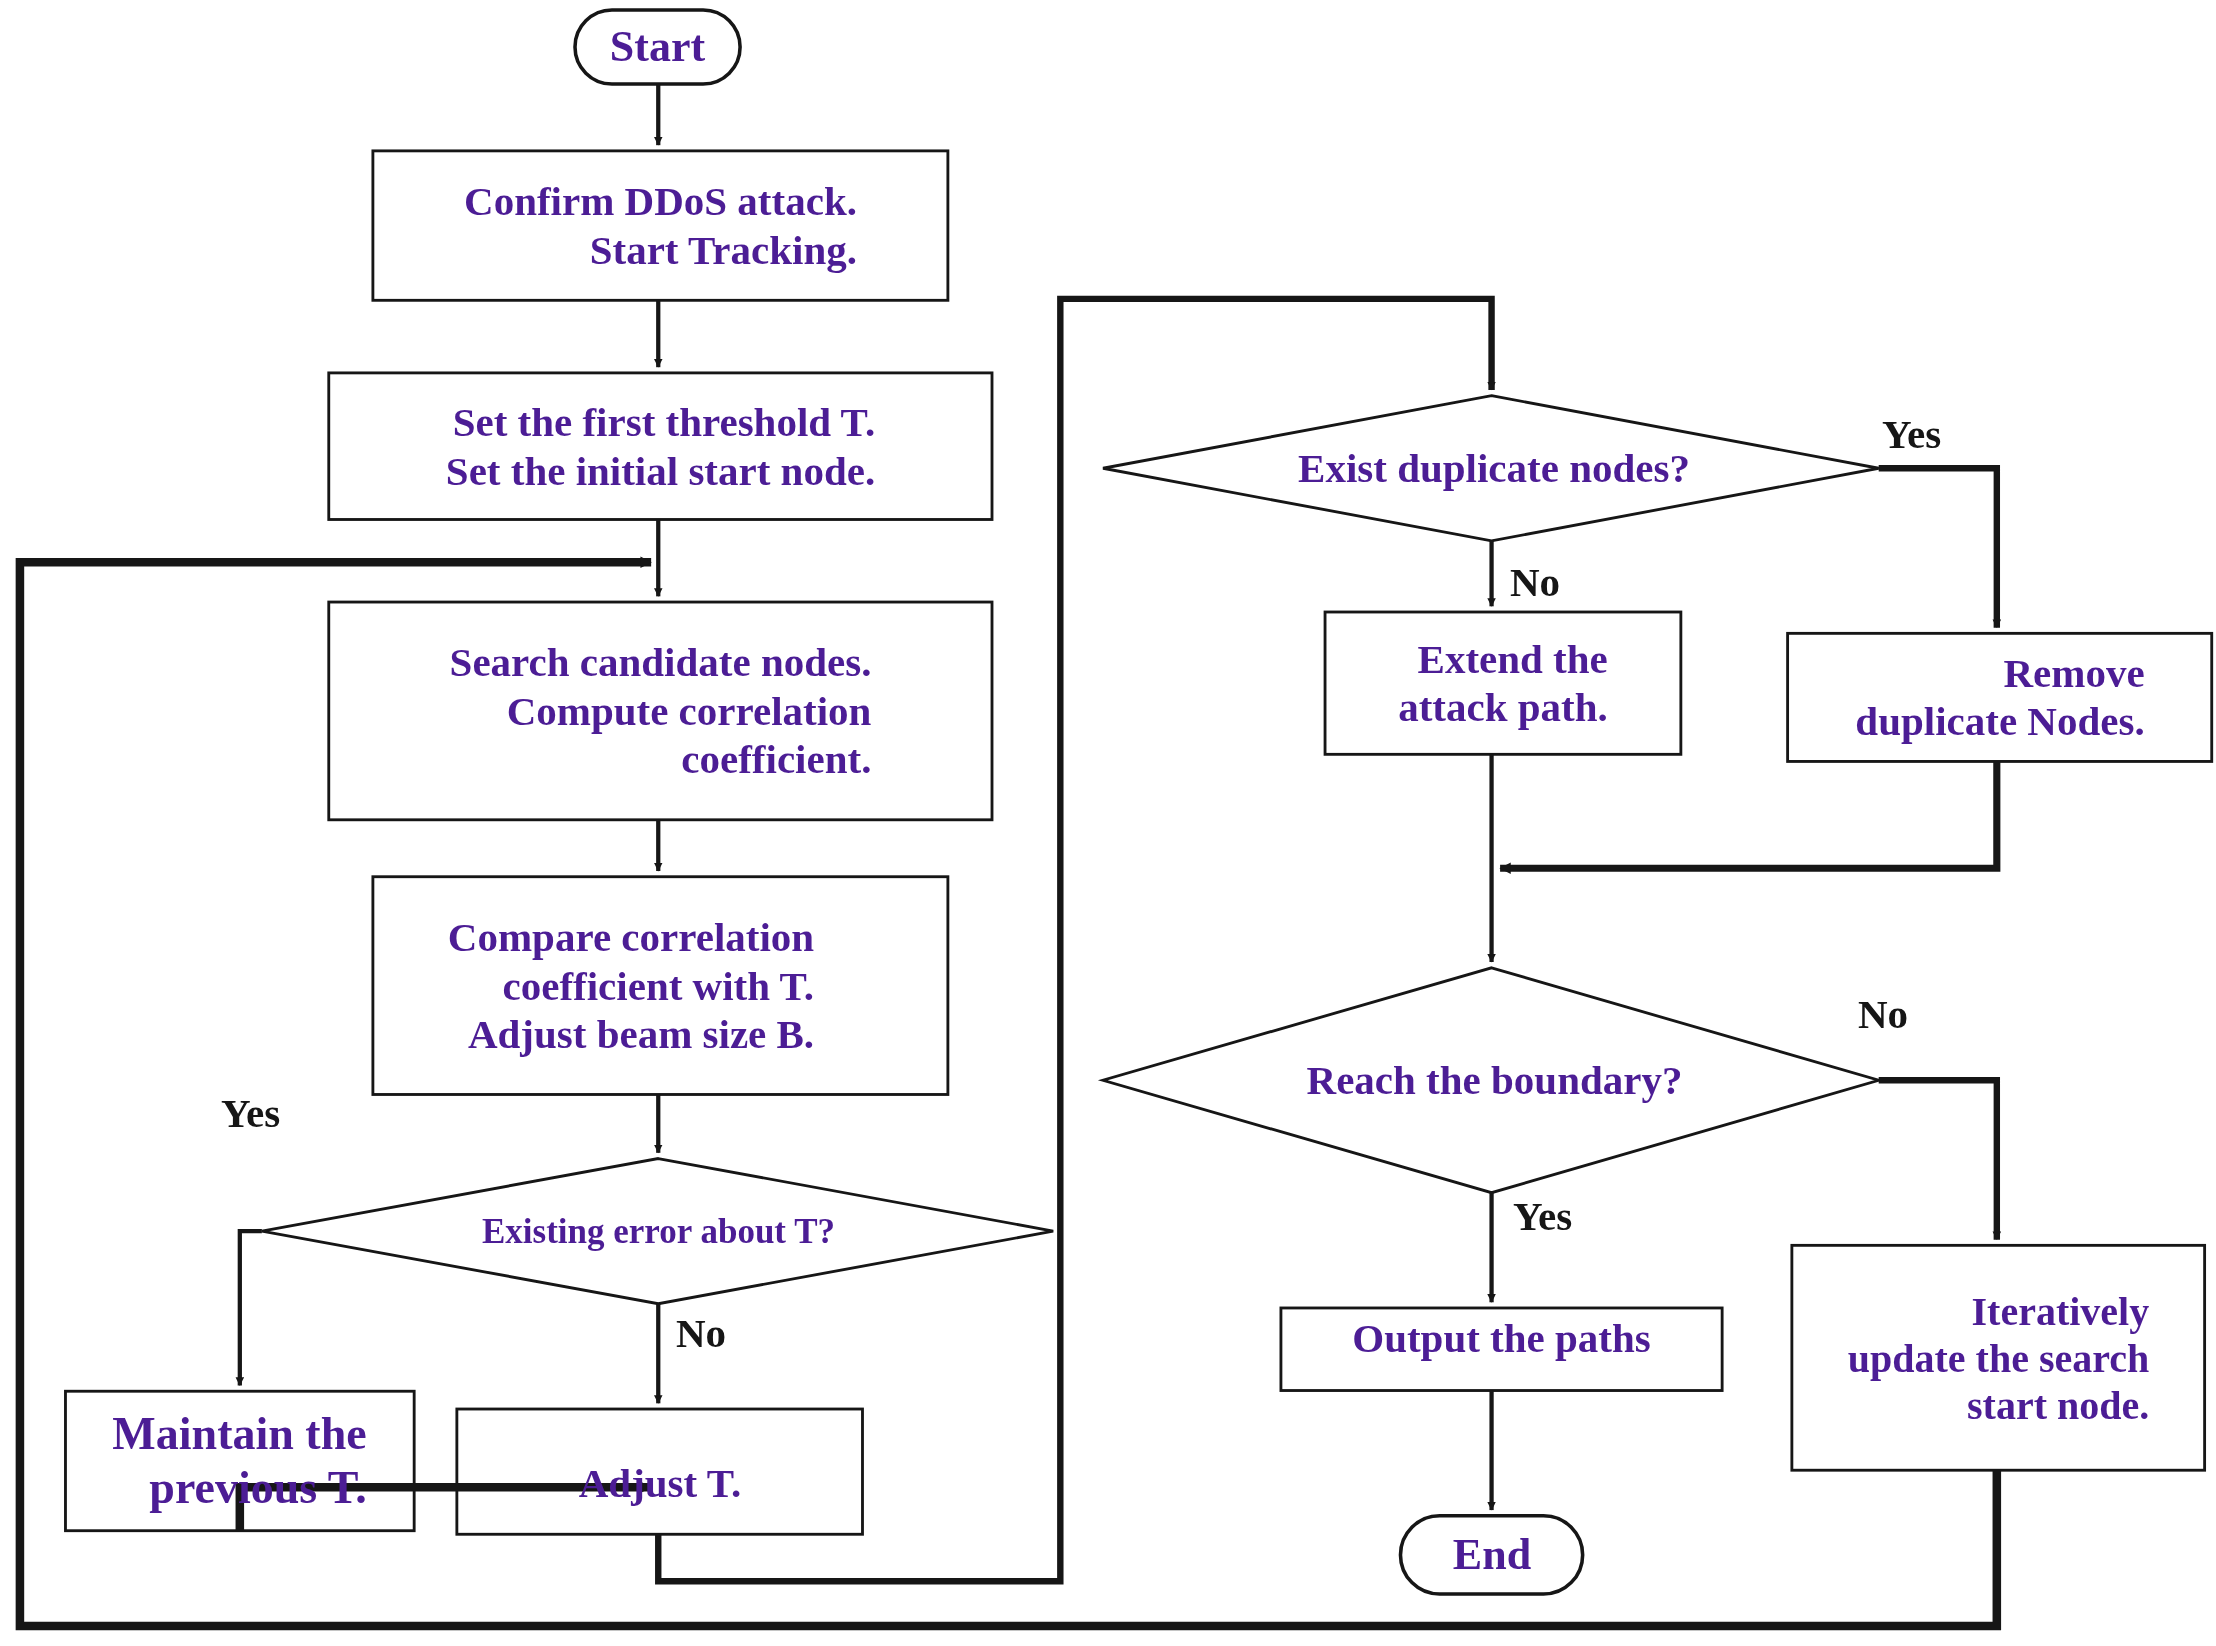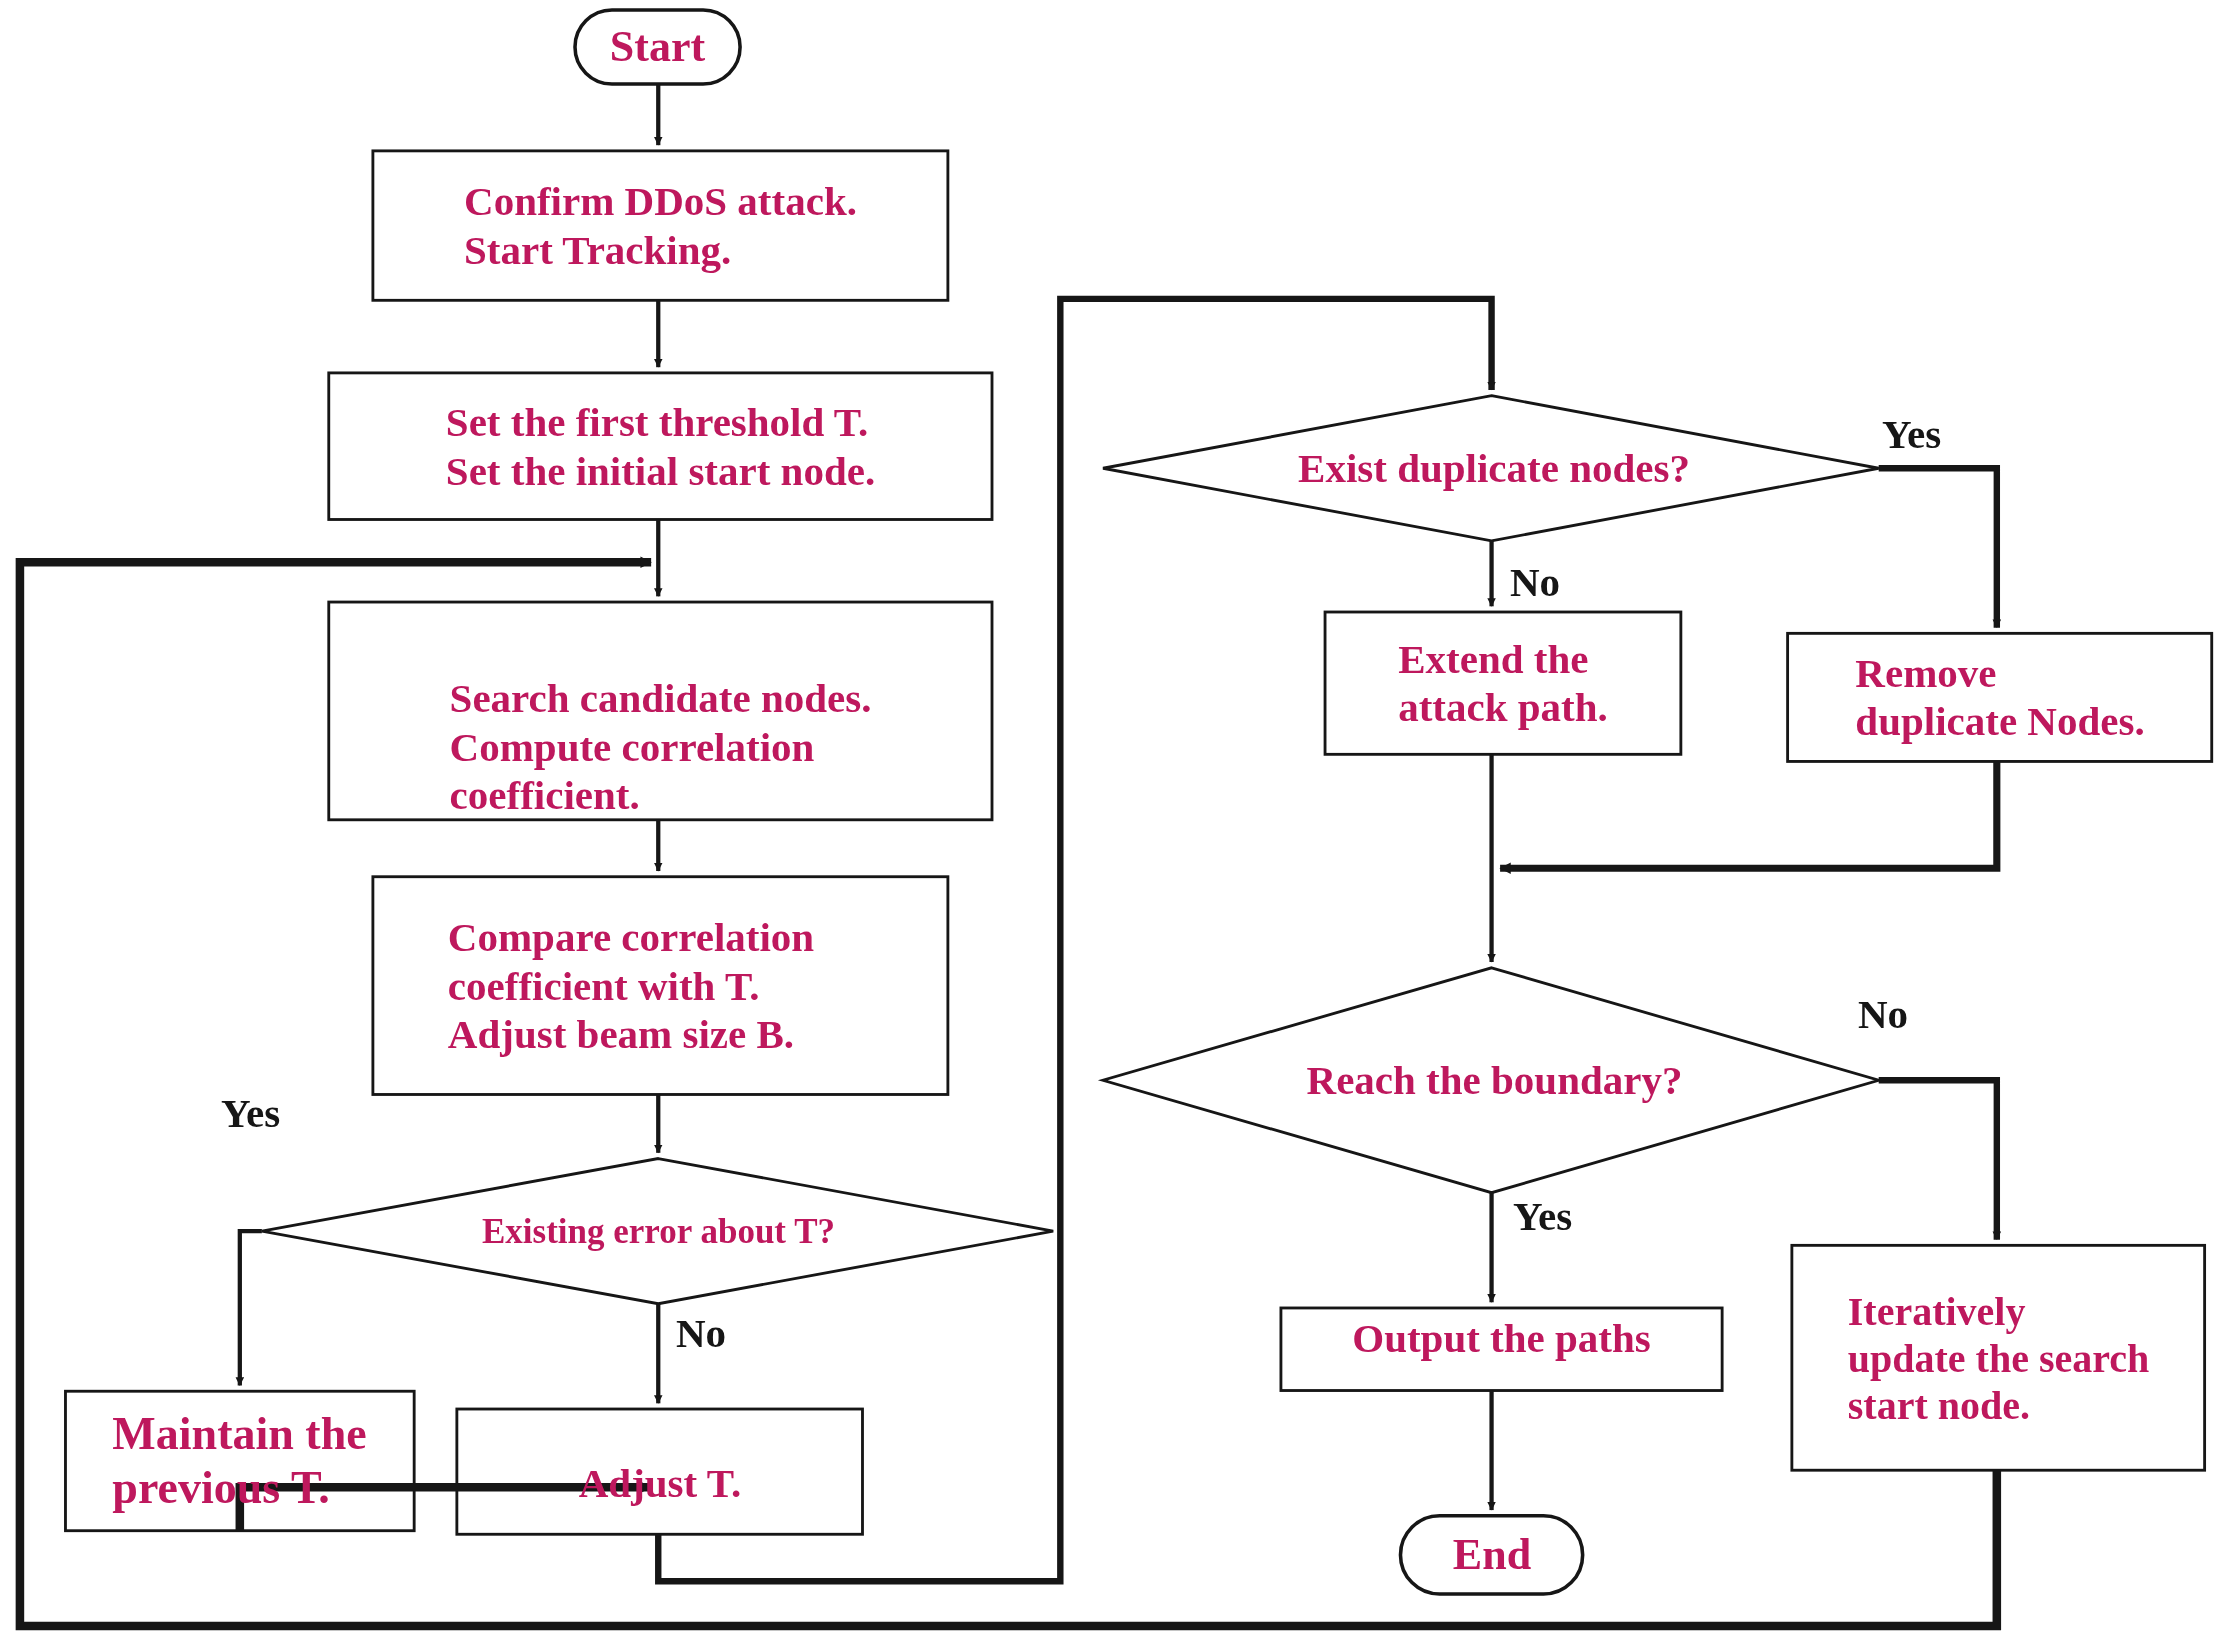--- a/index.html
+++ b/index.html
@@ -1,21 +1,21 @@
 <!DOCTYPE html>
 <html style="font-size:11.4px"><head>
 <meta charset="utf-8">
 <style>
   html,body{margin:0;padding:0;background:#ffffff;}
   #stage{position:relative;width:2216px;height:1646px;background:#ffffff;
          font-family:"Liberation Serif","DejaVu Serif",serif;}
   #stage svg{position:absolute;left:0;top:0;width:2216px;height:1646px;}
   .nodeTxt{
     position:absolute;display:flex;align-items:center;justify-content:center;
-    text-align:left;font-weight:bold;color:#be185d;line-height:1.18;
+    text-align:right;font-weight:bold;color:#4c1d95;line-height:1.18;
     pointer-events:none;white-space:pre-line;
   }
   .edgeLbl{
     position:absolute;font-weight:bold;color:#161616;white-space:nowrap;
     line-height:1;
   }
 </style>
 </head>
 <body>
 
@@ -103,21 +103,21 @@
   </svg>
 
   <div class="nodeTxt" style="left:575px;top:10px;width:165px;height:74px;font-size:44px;">Start</div>
 
   <div class="nodeTxt" style="left:373px;top:151px;width:575px;height:149px;font-size:41px;">Confirm DDoS attack.
 Start Tracking.</div>
 
   <div class="nodeTxt" style="left:329px;top:373px;width:663px;height:147px;font-size:41px;">Set the first threshold T.
 Set the initial start node.</div>
 
-  <div class="nodeTxt" style="left:329px;top:602px;width:663px;height:218px;font-size:41px;margin-top:36px;">Search candidate nodes.
+  <div class="nodeTxt" style="left:329px;top:602px;width:663px;height:218px;font-size:41px;">Search candidate nodes.
 Compute correlation
 coefficient.</div>
 
   <div class="nodeTxt" style="left:373px;top:877px;width:516px;height:218px;font-size:41px;">Compare correlation
 coefficient with T.
 Adjust beam size B.</div>
 
   <div class="nodeTxt" style="left:342px;top:1196px;width:633px;height:71px;font-size:35px;">Existing error about T?</div>
 
   <div class="nodeTxt" style="left:65px;top:1391px;width:349px;height:140px;font-size:46px;">Maintain the

